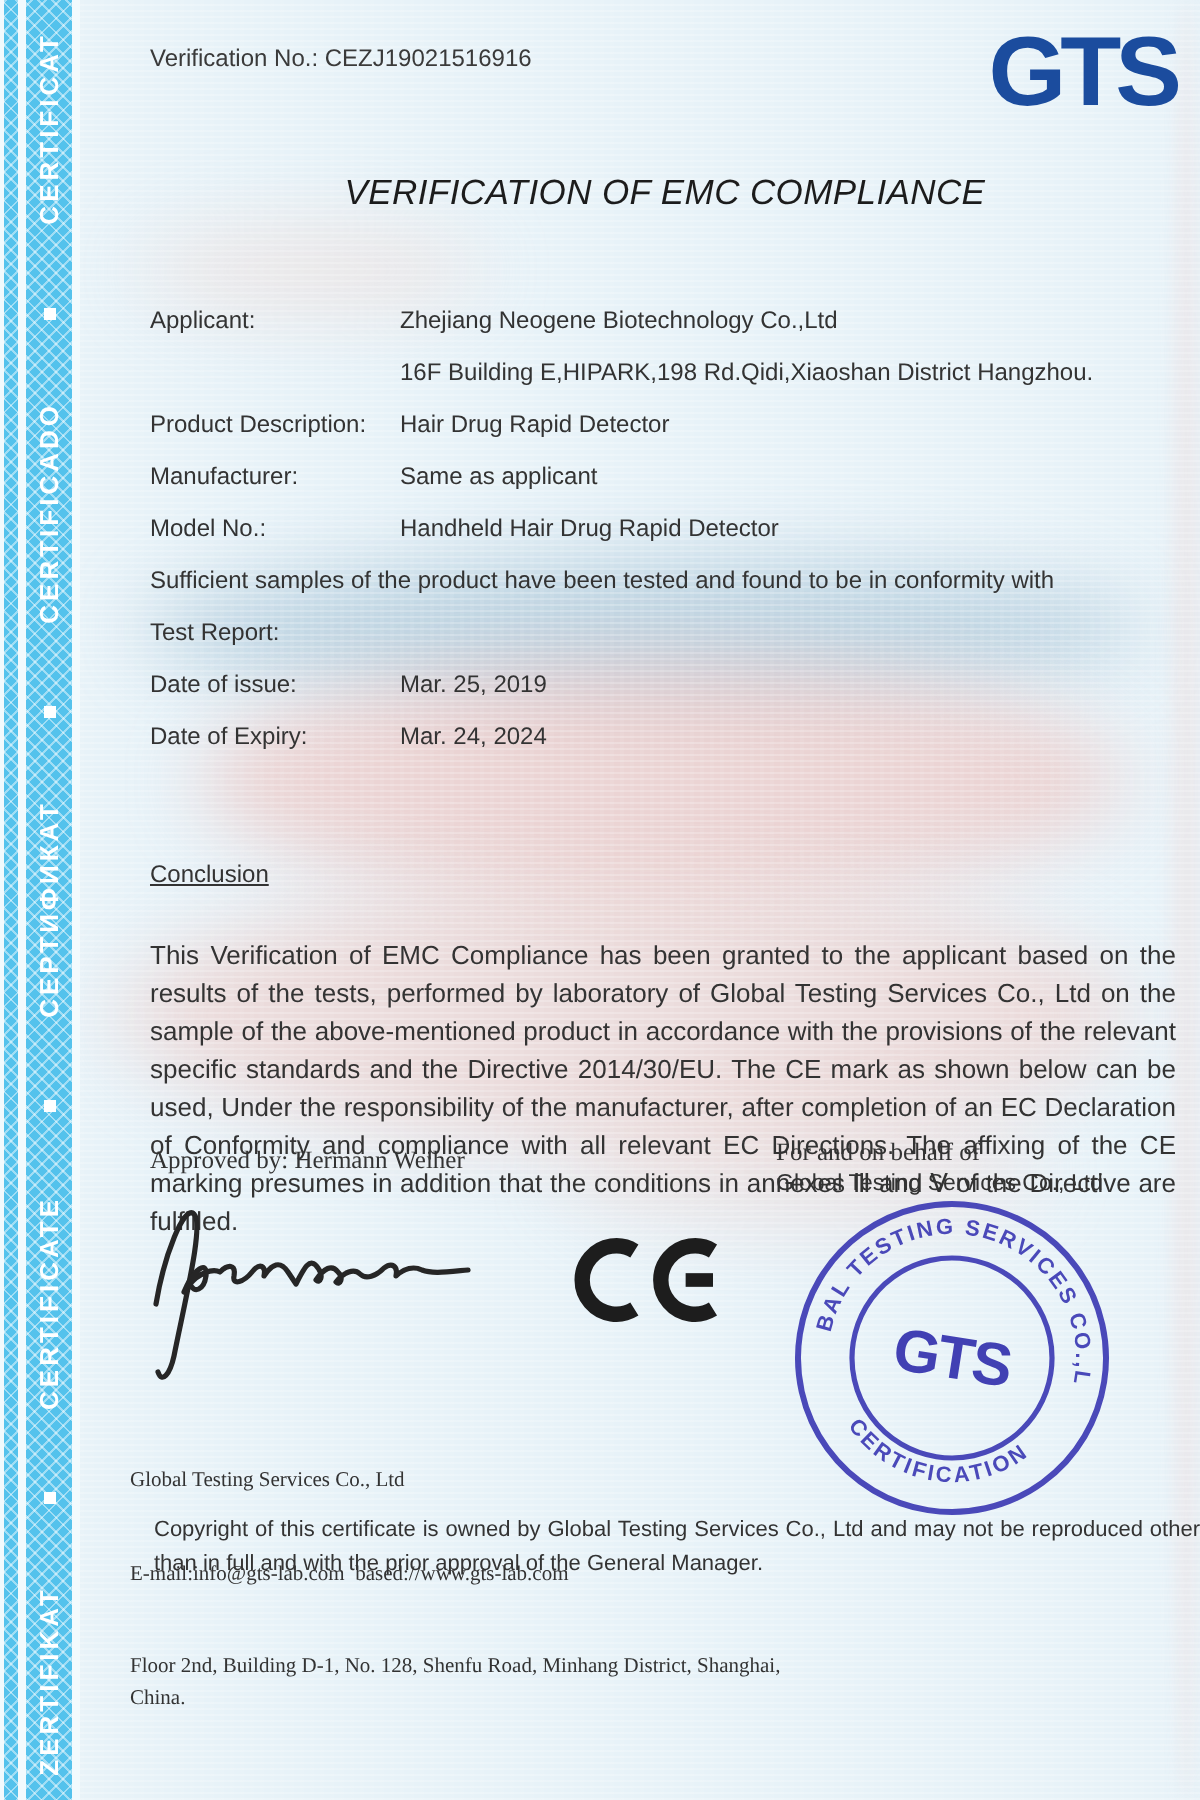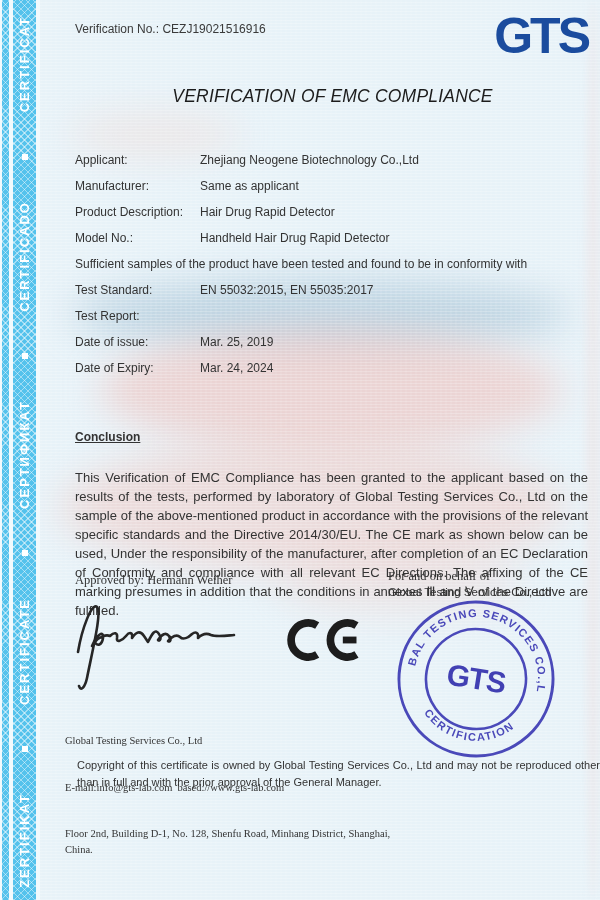--- a/index.html
+++ b/index.html
@@ -51,21 +51,21 @@
   .title { position:absolute; left:75px; top:86px; width:515px; text-align:center;
     font-size:17.5px; font-weight:normal; font-style:italic; color:#1c1c1c; letter-spacing:.2px; }
 
   .fields { position:absolute; left:75px; top:153px; width:515px; font-size:12px; color:#333; }
   .frow { display:flex; margin-bottom:10.5px; line-height:15.5px; }
   .frow .flabel { flex:0 0 125px; }
   .frow .fvalue { flex:1; }
   .statement { margin-bottom:10.5px; line-height:15.5px; white-space:nowrap; }
 
   .conclusion { position:absolute; left:75px; top:430px; width:513px; color:#333; }
-  .conclusion h3 { font-size:12px; font-weight:bold; text-decoration:underline; margin-bottom:7px; }
+  .conclusion h3 { font-size:12px; font-weight:normal; text-decoration:underline; margin-bottom:7px; }
   .conclusion p { font-size:13px; line-height:19px; text-align:justify;margin-top:24px; }
 
   .approved-by { position:absolute; left:75px; top:573px; font-family:"Liberation Serif", serif;
     font-size:12.5px; color:#333; }
   .behalf { position:absolute; left:388px; top:568px; width:190px; color:#333; }
   .behalf .b1 { font-family:"Liberation Serif", serif; font-size:12.5px; line-height:16px; }
   .behalf .b2 { font-size:11.5px; line-height:16px; }
 
   .signature { position:absolute; left:56px; top:590px; }
   .ce-mark   { position:absolute; left:283px; top:612px; }
@@ -111,36 +111,36 @@
     <div class="gts-logo">GTS</div>
 
     <div class="title">VERIFICATION OF EMC COMPLIANCE</div>
 
     <div class="fields">
       <div class="frow">
         <span class="flabel">Applicant:</span>
         <span class="fvalue">Zhejiang Neogene Biotechnology Co.,Ltd</span>
       </div>
       <div class="frow">
+        <span class="flabel"></span>
+        <span class="fvalue">16F Building E,HIPARK,198 Rd.Qidi,Xiaoshan District Hangzhou.</span>
+      </div>
+      <div class="frow">
+        <span class="flabel">Product Description:</span>
+        <span class="fvalue">Hair Drug Rapid Detector</span>
+      </div>
+      <div class="frow">
         <span class="flabel">Manufacturer:</span>
         <span class="fvalue">Same as applicant</span>
       </div>
       <div class="frow">
-        <span class="flabel">Product Description:</span>
-        <span class="fvalue">Hair Drug Rapid Detector</span>
-      </div>
-      <div class="frow">
         <span class="flabel">Model No.:</span>
         <span class="fvalue">Handheld Hair Drug Rapid Detector</span>
       </div>
       <p class="statement">Sufficient samples of the product have been tested and found to be in conformity with</p>
-      <div class="frow">
-        <span class="flabel">Test Standard:</span>
-        <span class="fvalue">EN 55032:2015, EN 55035:2017</span>
-      </div>
       <div class="frow">
         <span class="flabel">Test Report:</span>
       </div>
       <div class="frow">
         <span class="flabel">Date of issue:</span>
         <span class="fvalue">Mar. 25, 2019</span>
       </div>
       <div class="frow">
         <span class="flabel">Date of Expiry:</span>
         <span class="fvalue">Mar. 24, 2024</span>

